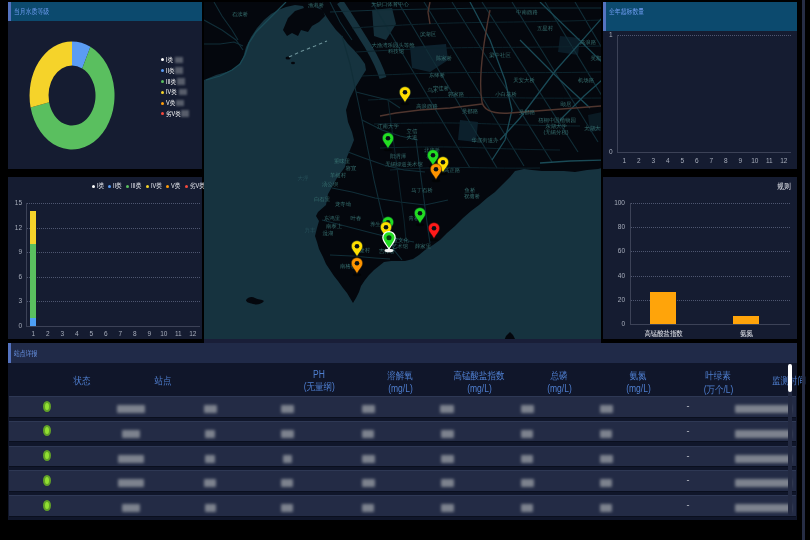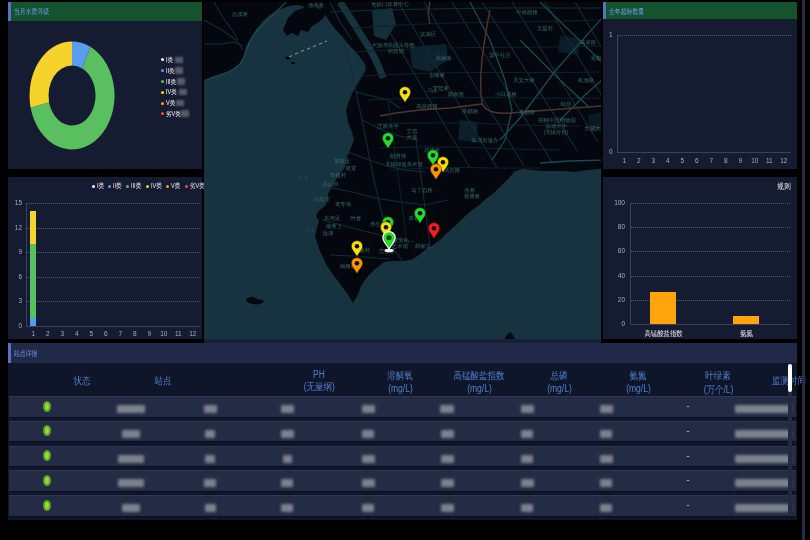--- a/index.html
+++ b/index.html
@@ -1,19 +1,19 @@
 <!DOCTYPE html>
 <html><head>
 <meta charset="utf-8">
 <style>
 * { margin:0; padding:0; box-sizing:border-box; }
 html,body { width:810px; height:540px; background:#000; overflow:hidden;
   font-family:"Liberation Sans", sans-serif; }
 .panel { position:absolute; background:#151c31; }
-.phead { position:absolute; left:0; top:0; right:0; background:#14532d;
+.phead { position:absolute; left:0; top:0; right:0; background:#0c4a6e;
   border-left:3px solid #5473c0; color:#6f9df2; }
 .phead span { display:inline-block; font-size:7.5px; transform:scaleX(0.78); transform-origin:0 50%; }
 .sq { display:inline-block; transform:scaleX(0.85); transform-origin:50% 50%; }
 .sql { display:inline-block; transform:scaleX(0.85); transform-origin:0 50%; }
 .blur { position:absolute; background:#878c96; filter:blur(1.6px); opacity:0.9; border-radius:1px; }
 .axisnum { position:absolute; color:#a7adbb; font-size:6.5px; }
 .gridline { position:absolute; border-top:1px dotted #4e5670; height:0; }
 .legend-dot { display:inline-block; width:5px; height:5px; border-radius:50%; margin-right:2px; vertical-align:middle; }
 </style>
 </head>
@@ -244,21 +244,21 @@
         <ellipse cx="0" cy="1.5" rx="4.5" ry="1.8" fill="#ffffff" opacity="0.95"></ellipse>
         <g transform="scale(1.1)">
           <path d="M0,0 C-2.6,-4.6 -5.6,-6.8 -5.6,-10.4 C-5.6,-13.6 -3.1,-15.8 0,-15.8 C3.1,-15.8 5.6,-13.6 5.6,-10.4 C5.6,-6.8 2.6,-4.6 0,0 Z" fill="#22dd22" stroke="#ffffff" stroke-width="1.1"></path>
           <circle cx="0" cy="-10.2" r="2.3" fill="#0a3a14"></circle>
         </g>
       </g>
     </svg>
 </div>
 
 <div class="panel" id="p3" style="left:603px; top:2px; width:194px; height:167px;">
-  <div class="phead" style="height:17px; line-height:19px; font-size:9px; padding-left:2.5px;"><span>全年超标数量</span></div>
+  <div class="phead" style="height:29px; line-height:19px; font-size:9px; padding-left:2.5px;"><span>全年超标数量</span></div>
   <div id="p3chart">
       <div class="axisnum" style="left:6px;top:29px;">1</div>
       <div class="axisnum" style="left:6px;top:146px;">0</div>
       <div class="gridline" style="left:14px;width:174px;top:33px;"></div>
       <div style="position:absolute;left:14px;top:33px;width:1px;height:117px;background:#3c4257;"></div>
       <div style="position:absolute;left:14px;top:150px;width:174px;height:1px;background:#3c4257;"></div>
       <div class="axisnum" style="left:15.25px;top:155px;width:12px;text-align:center;">1</div>
       <div class="axisnum" style="left:29.75px;top:155px;width:12px;text-align:center;">2</div>
       <div class="axisnum" style="left:44.25px;top:155px;width:12px;text-align:center;">3</div>
       <div class="axisnum" style="left:58.75px;top:155px;width:12px;text-align:center;">4</div>

